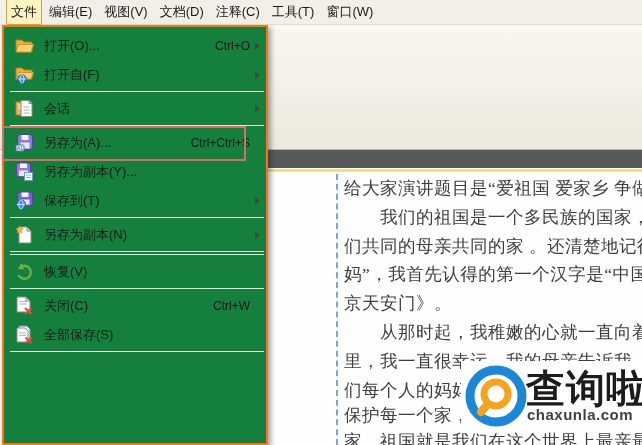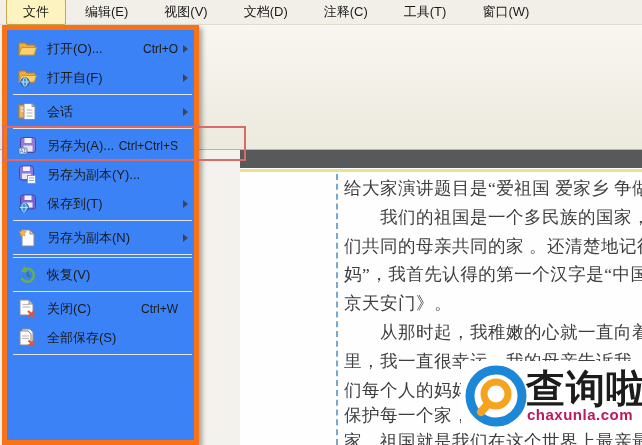--- a/index.html
+++ b/index.html
@@ -3,21 +3,21 @@
 <meta charset="utf-8">
 <style>
   * { margin:0; padding:0; box-sizing:border-box; }
   html,body { width:642px; height:445px; }
   body { font-family:"Liberation Sans","DejaVu Sans",sans-serif; }
   #app { position:relative; width:642px; height:445px; overflow:hidden; background:#f4f2ec; }
   .abs { position:absolute; }
 
   
   .menubar { left:0; top:0; width:642px; height:25px; background:#f1efe8; border-bottom:1px solid #e0ddd3; display:flex; align-items:center; padding-left:6px; gap:2px; z-index:10; }
-  .mb-item { padding:3px 16px; font-size:13px; color:#1a1a1a; border:1px solid transparent; border-radius:2px; white-space:nowrap; }
+  .mb-item { padding:3px 4px; font-size:13px; color:#1a1a1a; border:1px solid transparent; border-radius:2px; white-space:nowrap; }
   .mb-item.sel { background:#fdf3c0; border-color:#c9a84c; }
 
   
   .toolbar { left:0; top:25px; width:642px; height:125px; background:linear-gradient(#f8f6f0,#eceade); border-bottom:1px solid #b8b5aa; z-index:5; }
   .tbtn { position:absolute; display:flex; align-items:center; justify-content:center; border:1px solid transparent; border-radius:2px; }
   .tbtn.sel { background:linear-gradient(#fdf3cf,#f8dd96); border-color:#d8b05e; }
   .tlabel { font-size:11px; color:#333; white-space:nowrap; }
   .dd { width:0; height:0; border-left:3.5px solid transparent; border-right:3.5px solid transparent; border-top:4px solid #555; margin-left:3px; }
   .vsep { position:absolute; width:1px; background:#cfccc1; border-right:1px solid #fff; }
   .combo { position:absolute; background:#fff; border:1px solid #a9a69c; border-radius:2px; display:flex; align-items:center; font-size:12px; color:#222; }
@@ -30,24 +30,24 @@
   .doc-dark { left:240px; top:150px; width:402px; height:18px; background:#57595b; }
   .doc-stripe { left:240px; top:168px; width:402px; height:6px; background:linear-gradient(#ffffff 0 1px,#e9e18d 1px 4px,#ffffff 4px 6px); }
   .page { left:240px; top:174px; width:402px; height:271px; background:#fefefe; }
   .guide { left:336px; top:174px; width:0; height:271px; border-left:2px dashed #76abd1; }
   .textcol { left:344px; top:174px; width:298px; height:271px; overflow:hidden; font-family:"Liberation Serif","DejaVu Serif",serif; font-size:17.5px; color:#3e3e3e; letter-spacing:.5px; }
   .textcol .tl { height:28.8px; line-height:28.8px; white-space:nowrap; }
 
   
   .wm-bg { left:461px; top:361px; width:181px; height:65px; background:#fff; }
   .wm-brand { left:526px; top:362px; font-size:39px; font-weight:bold; color:#1c1c1c; letter-spacing:1px; white-space:nowrap; }
-  .wm-domain { left:527px; top:406px; font-size:15px; font-weight:bold; color:#be185d; letter-spacing:.5px; }
+  .wm-domain { left:527px; top:406px; font-size:15px; font-weight:bold; color:#404040; letter-spacing:.5px; }
 
   
-  .menu { left:2px; top:25px; width:197px; height:420px; background:#3b82f6; border:5px solid #f97316; box-shadow:3px 3px 5px rgba(0,0,0,.35); z-index:40; overflow:hidden; padding-top:4px; }
+  .menu { left:2px; top:25px; width:266px; height:420px; background:#15803d; border:2px solid #f97316; box-shadow:3px 3px 5px rgba(0,0,0,.35); z-index:40; overflow:hidden; padding-top:4px; }
   .mi { display:flex; align-items:center; height:29px; padding:0 6px 0 10px; font-size:13px; color:#1a1a1a; position:relative; }
   .mi .ic { width:20px; height:20px; margin-right:10px; flex:0 0 20px; display:flex; align-items:center; justify-content:center; }
   .mi .lbl { white-space:nowrap; }
   .mi .sc { margin-left:auto; font-size:12px; color:#1a1a1a; padding-right:10px; white-space:nowrap; }
   .mi .arr { position:absolute; right:6px; width:0; height:0; border-top:4px solid transparent; border-bottom:4px solid transparent; border-left:5px solid #444; }
   .mi.hl { background:linear-gradient(#fdf1c5,#fbda83); border:1px solid #dcab49; border-radius:2px; }
   .msep { height:1px; background:#e4e4e0; margin:2px 2px 2px 6px; }
 
   
   .savebox { left:2px; top:126px; width:244px; height:35px; border:2px solid #d96b68; z-index:60; pointer-events:none; }

